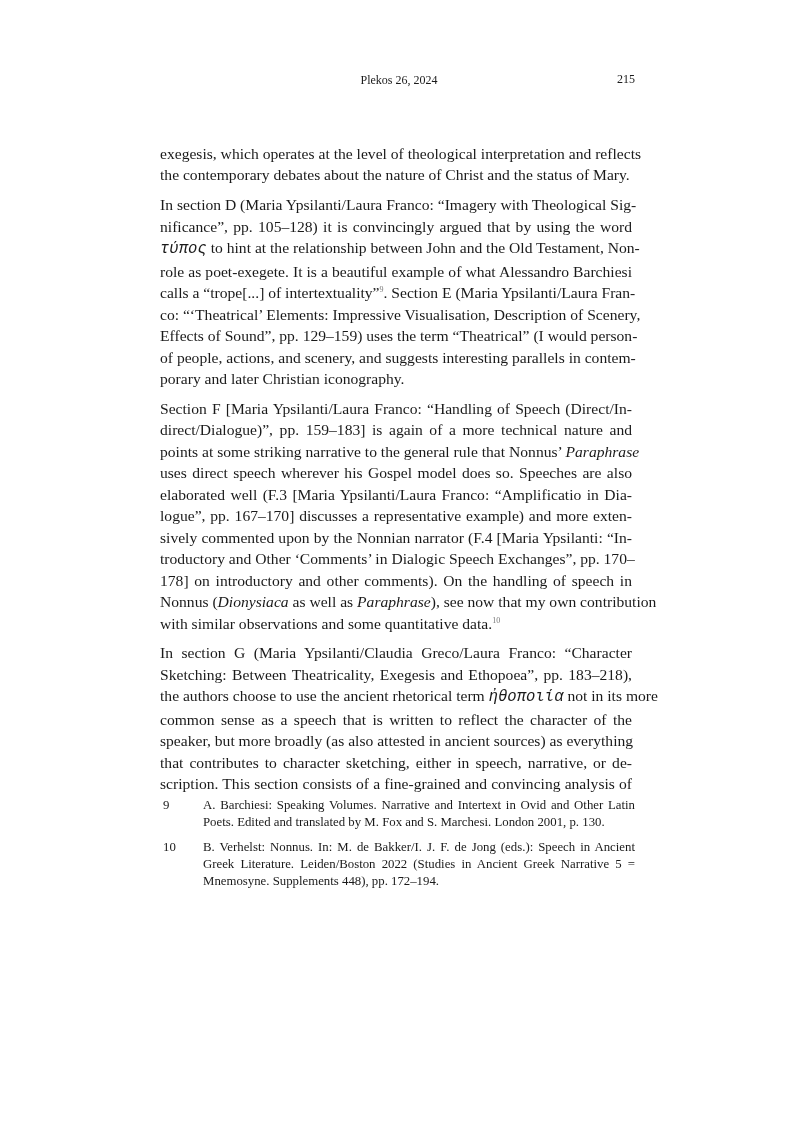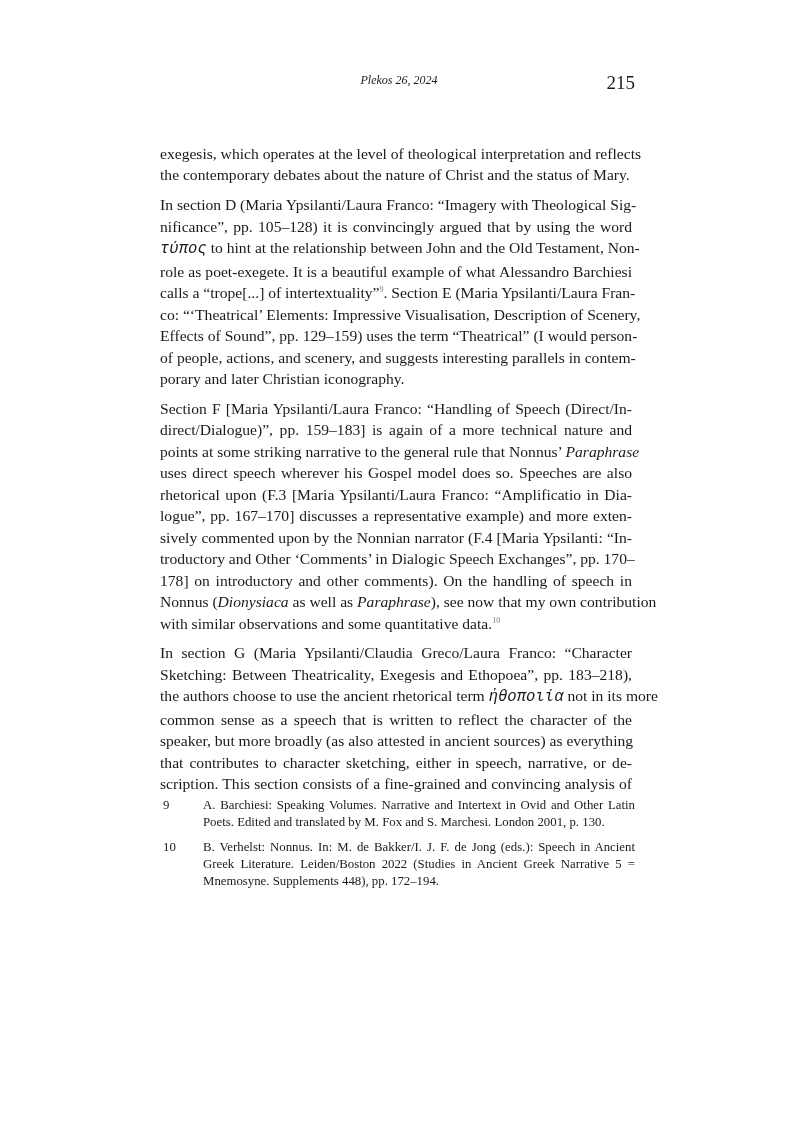--- a/index.html
+++ b/index.html
@@ -1,22 +1,22 @@
 <!DOCTYPE html>
 <html><head>
 <meta charset="utf-8">
 <style>
   html, body { margin: 0; padding: 0; background: #ffffff; }
   body { width: 799px; height: 1131px; position: relative; overflow: hidden;
          font-family: "Liberation Serif", "DejaVu Serif", serif; color: #1a1a1a; }
   .page { position: absolute; left: 0; top: 0; width: 799px; height: 1131px; }
   .running-head { position: absolute; top: 73px; left: 163px; width: 472px; height: 18px;
                   font-size: 12px; }
-  .running-head .journal { position: absolute; left: 0; right: 0; text-align: center; font-style: italic; }
-  .running-head .pageno { position: absolute; right: 0; top: -1px; font-size: 19px; }
+  .running-head .journal { position: absolute; left: 0; right: 0; text-align: center; }
+  .running-head .pageno { position: absolute; right: 0; top: -1px; font-size: 12px; }
   .body-text { position: absolute; left: 160px; top: 143px; width: 472px;
                font-size: 15.6px; line-height: 21.45px; }
   .para { margin: 0 0 8.5px 0; text-align: justify; hyphens: manual; }
   .line { display: block; text-align: justify; text-align-last: justify; white-space: nowrap; }
   .line.last { text-align-last: left; }
   sup.fnref { font-size: 8px; color: #777; vertical-align: super; line-height: 0; }
   em { }
   .greek { font-style: italic; font-family: Liberation Mono, monospace; }
   .footnotes { position: absolute; left: 163px; top: 797px; width: 472px;
                font-size: 12.8px; line-height: 17.3px; }
@@ -53,21 +53,21 @@
       <span class="line">Effects of Sound”, pp. 129–159) uses the term “Theatrical” (I would person-</span>
       <span class="line">of people, actions, and scenery, and suggests interesting parallels in contem-</span>
       <span class="line last">porary and later Christian iconography.</span>
     </div>
 
     <div class="para">
       <span class="line">Section F [Maria Ypsilanti/Laura Franco: “Handling of Speech (Direct/In-</span>
       <span class="line">direct/Dialogue)”, pp. 159–183] is again of a more technical nature and</span>
       <span class="line"><span>points at some striking narrative to the general rule that Nonnus’ </span><em>Paraphrase</em></span>
       <span class="line">uses direct speech wherever his Gospel model does so. Speeches are also</span>
-      <span class="line">rhetorical upon (F.3 [Maria Ypsilanti/Laura Franco: “Amplificatio in Dia-</span>
+      <span class="line">elaborated well (F.3 [Maria Ypsilanti/Laura Franco: “Amplificatio in Dia-</span>
       <span class="line">logue”, pp. 167–170] discusses a representative example) and more exten-</span>
       <span class="line">sively commented upon by the Nonnian narrator (F.4 [Maria Ypsilanti: “In-</span>
       <span class="line">troductory and Other ‘Comments’ in Dialogic Speech Exchanges”, pp. 170–</span>
       <span class="line">178] on introductory and other comments). On the handling of speech in</span>
       <span class="line"><span>Nonnus (</span><em>Dionysiaca</em><span> as well as </span><em>Paraphrase</em><span>), see now that my own contribution</span></span>
       <span class="line last"><span>with similar observations and some quantitative data.</span><sup class="fnref">10</sup></span>
     </div>
 
     <div class="para">
       <span class="line">In section G (Maria Ypsilanti/Claudia Greco/Laura Franco: “Character</span>

